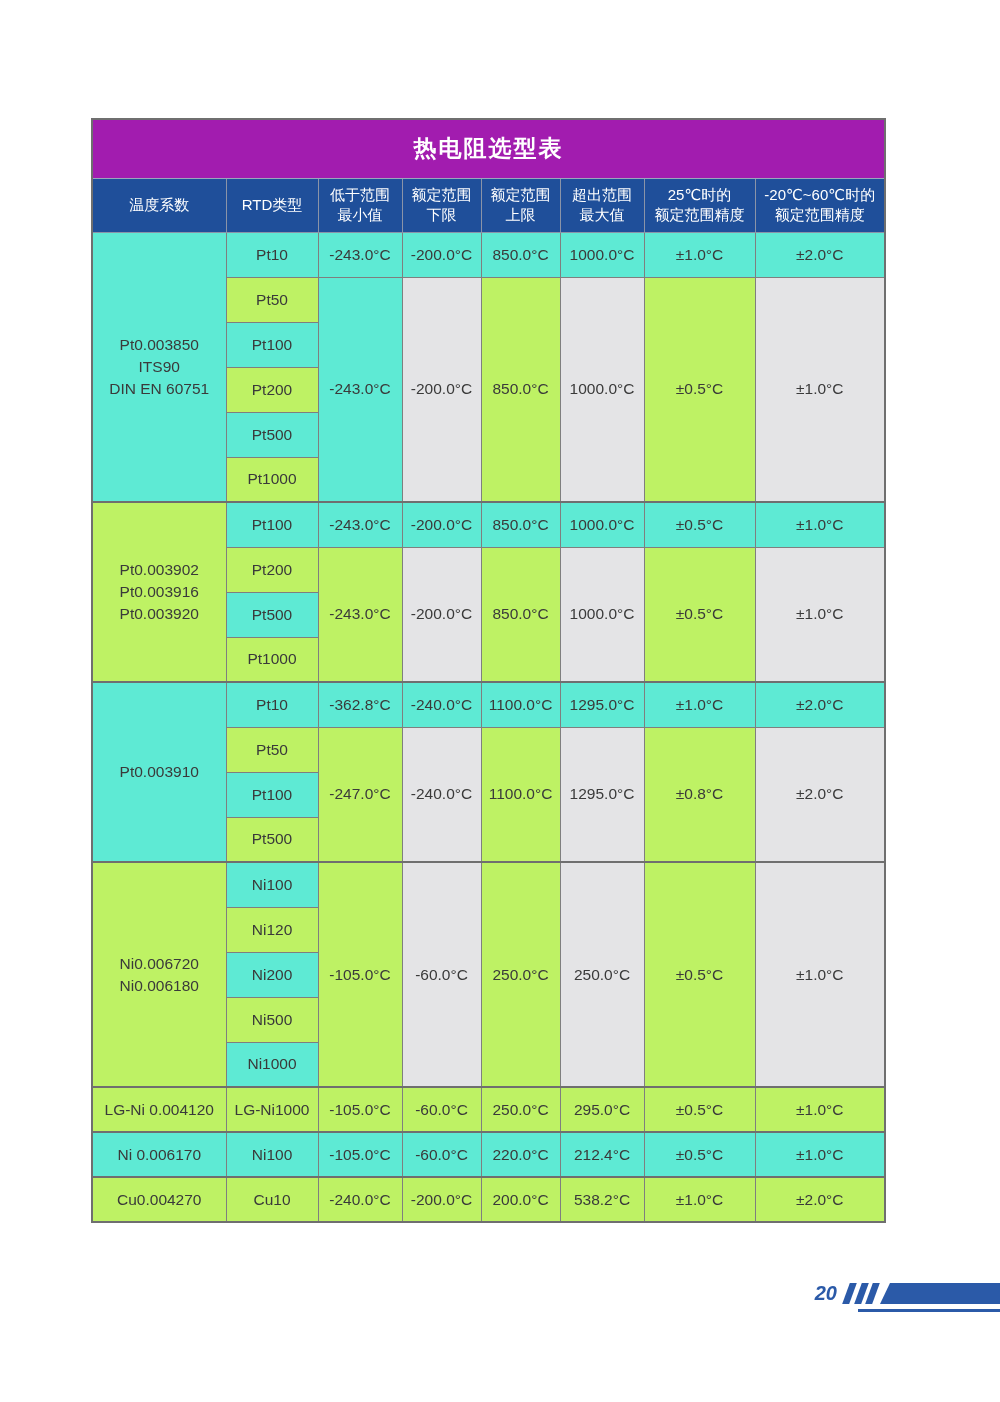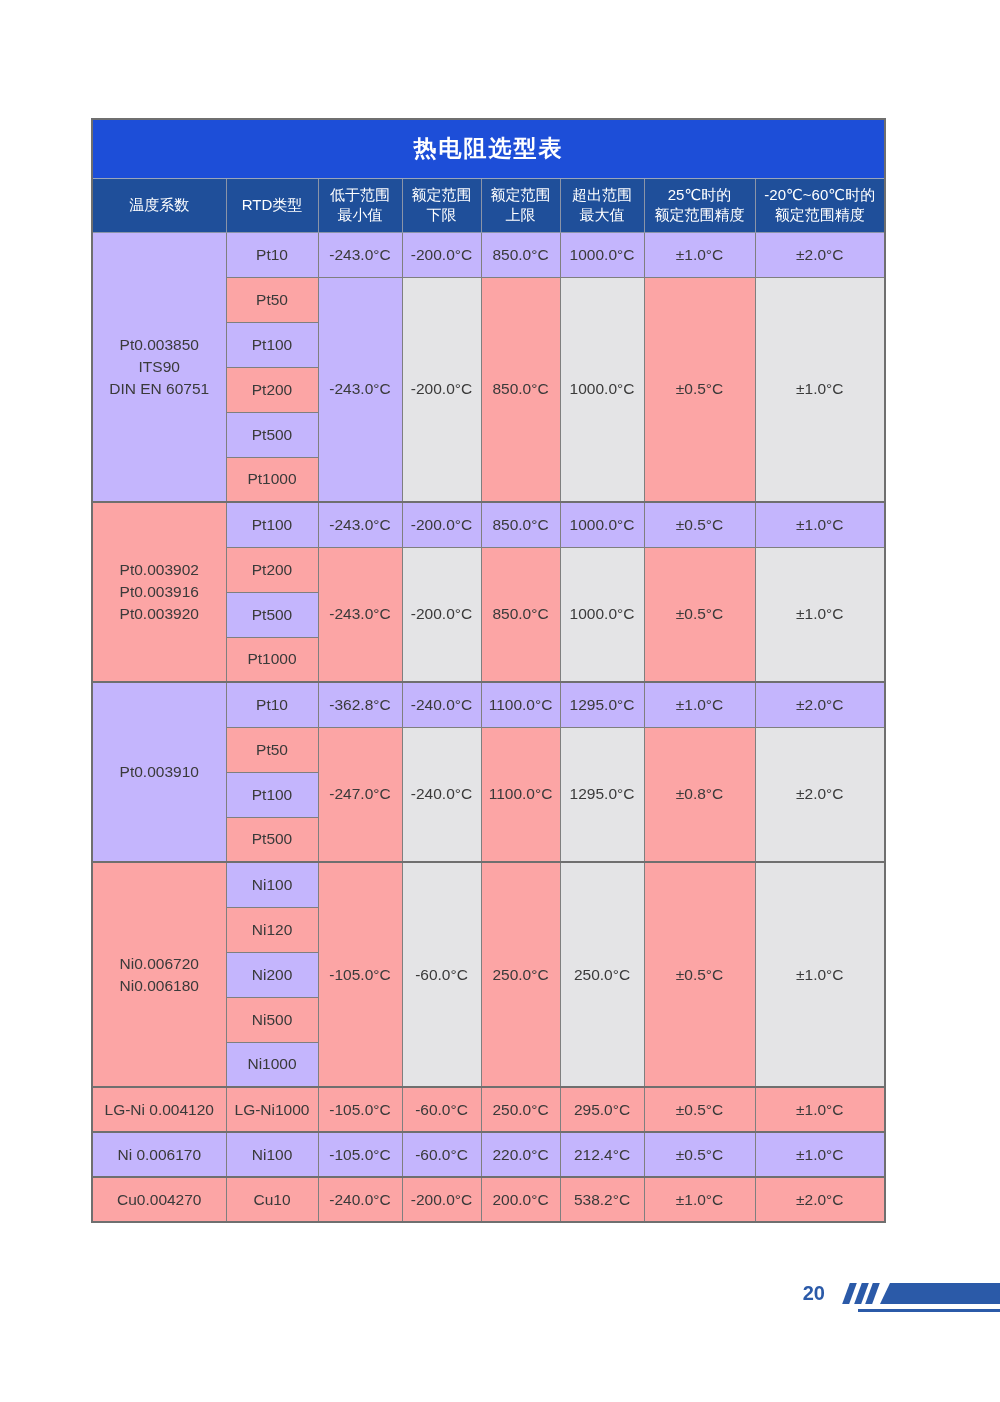--- a/index.html
+++ b/index.html
@@ -12,43 +12,43 @@
   .rtd-table {
     position:absolute; left:91px; top:118px; width:793px;
     border-collapse:collapse; table-layout:fixed;
     border:2px solid #6f6f6f;
   }
   .rtd-table th, .rtd-table td {
     border:1px solid #7f7f7f;
     text-align:center; vertical-align:middle;
   }
   .title-row th {
-    height:59px; background:#1d4ed8; color:#ffffff;
+    height:59px; background:#a21caf; color:#ffffff;
     font-size:23px; font-weight:bold; letter-spacing:2px;
     border-bottom:1px solid #9aa6bb;
   }
   .head-row th {
     height:54px; background:#1F4F9A; color:#ffffff;
     font-size:15px; font-weight:normal;
     white-space:pre-line; line-height:1.35;
     border-color:#8a94a8;
   }
   .rtd-table td {
     height:45px; font-size:15.5px; color:#3a3a3a;
     white-space:pre-line; line-height:1.4;
   }
-  .bg-w { background:#c4b5fd; }
-  .bg-b { background:#fca5a5; }
+  .bg-w { background:#5eead4; }
+  .bg-b { background:#bef264; }
   .bg-g { background:#E4E4E6; }
   tr.sec-top td { border-top:2px solid #6f6f6f; }
   
   .footer { position:absolute; top:1282px; right:0; width:300px; height:32px; }
   .page-num {
-    position:absolute; right:175px; top:0;
-    color:#2B5AA8; font-size:20px; font-weight:bold;text-align:center;
+    position:absolute; right:163px; top:0;
+    color:#2B5AA8; font-size:20px; font-style:italic; font-weight:bold;text-align:center;
   }
   .slashes { position:absolute; right:124px; top:1px; display:flex; }
   .slashes i {
     display:block; width:7px; height:21px; background:#2B5AA8;
     transform:skewX(-20deg); margin-left:4.5px;
   }
   .footer-bar {
     position:absolute; right:0; top:1px; width:120px; height:21px;
     background:#2B5AA8;
     clip-path:polygon(10px 0, 100% 0, 100% 100%, 0 100%);

